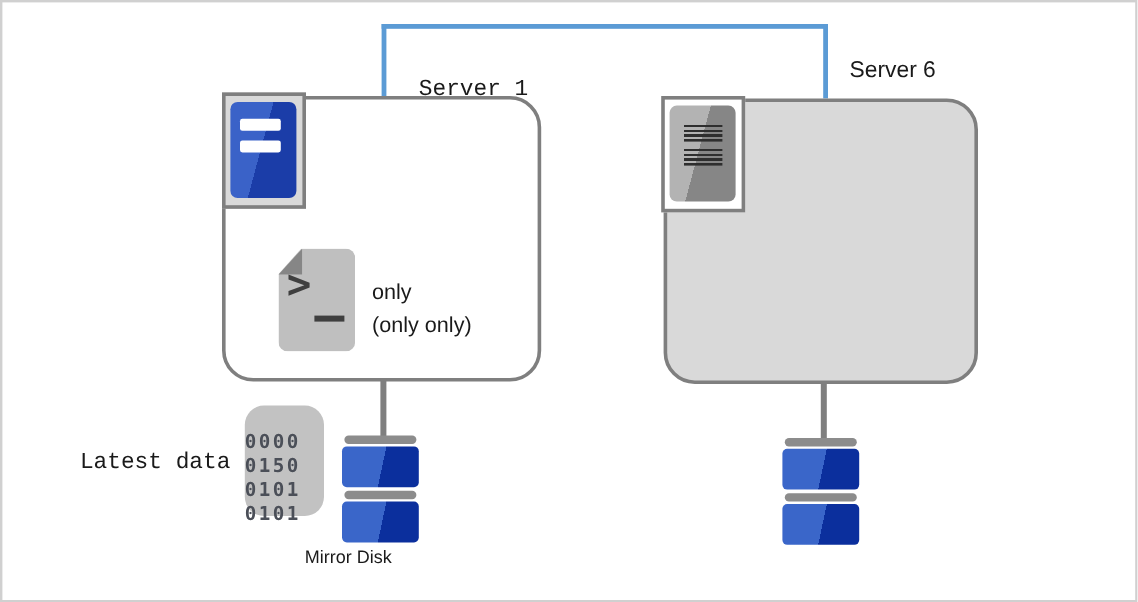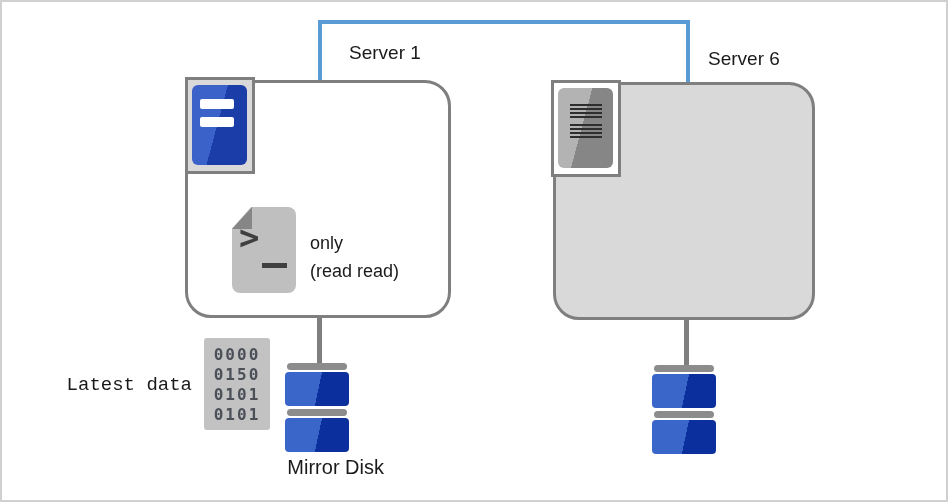--- a/index.html
+++ b/index.html
@@ -8,21 +8,21 @@
     border:2px solid #d0d0d0;background:#ffffff;overflow:hidden;
     font-family:"Liberation Sans",sans-serif;color:#1a1a1a;
   }
   
   .link{position:absolute;background:#5B9BD5;}
   .link-v1{left:316px;top:18px;width:4px;height:60px;}
   .link-h {left:316px;top:18px;width:372px;height:4px;}
   .link-v2{left:684px;top:18px;width:4px;height:62px;}
   
   .server-label{position:absolute;font-size:19px;line-height:22px;}
-  .server1-label{left:347px;top:40px;}
+  .server1-label{left:347px;top:61px;font-family:Liberation Mono, monospace;}
   .server2-label{left:706px;top:46px;}
   
   .server-box{position:absolute;border:3px solid #7f7f7f;border-radius:26px;box-sizing:border-box;}
   .server1-box{left:183px;top:78px;width:266px;height:238px;background:#ffffff;}
   .server2-box{left:551px;top:80px;width:262px;height:238px;background:#d9d9d9;}
   
   .icon-frame{position:absolute;width:70px;height:97px;border:3px solid #7f7f7f;box-sizing:border-box;z-index:3;}
   .frame1{left:183px;top:75px;background:#d9d9d9;}
   .frame2{left:549px;top:78px;background:#ffffff;}
   .tower{position:absolute;left:4px;top:5px;width:55px;height:80px;border-radius:6px;}
@@ -43,33 +43,33 @@
     font-family:"DejaVu Sans Mono",monospace;line-height:34px;}
   .doc-underscore{position:absolute;left:30px;top:56px;width:25px;height:5px;background:#3f3f3f;}
   
   .mount-label{position:absolute;left:308px;top:227px;font-size:18px;line-height:28px;}
   
   .drop{position:absolute;width:5px;background:#7f7f7f;}
   .drop1{left:315px;top:314px;height:48px;}
   .drop2{left:682px;top:316px;height:48px;}
   
   .binary-icon{position:absolute;left:202px;top:336px;width:66px;height:92px;background:#c2c2c2;
-    border-radius:3px;text-align:center;padding-top:7px;box-sizing:border-box;}
+    border-radius:16px;text-align:left;padding-top:20px;box-sizing:border-box;}
   .binary-row{font-family:"DejaVu Sans Mono",monospace;font-weight:bold;font-size:16px;
     line-height:20px;color:#4b4f58;letter-spacing:2px;}
   .latest-data-label{position:absolute;left:58px;top:372px;width:132px;text-align:right;font-size:19px;font-family:Liberation Mono, monospace;}
   
   .disk-group{position:absolute;width:64px;height:92px;}
   .disk1{left:283px;top:361px;} .disk2{left:650px;top:363px;}
   .disk-bar{position:absolute;left:2px;width:60px;height:7px;background:#8c8c8c;border-radius:3.5px;}
   .disk-bar-a{top:0;} .disk-bar-b{top:46px;}
   .disk-rect{position:absolute;left:0;width:64px;height:34px;border-radius:4px;
     background:linear-gradient(102deg,#3A66C9 52%,#0B2F9D 52%);}
   .disk-rect-a{top:9px;} .disk-rect-b{top:55px;}
-  .mirror-disk-label{position:absolute;left:252px;top:454px;width:130px;text-align:right;font-size:20px;}
+  .mirror-disk-label{position:absolute;left:252px;top:454px;width:130px;text-align:left;font-size:15px;}
 </style>
 </head>
 <body>
 
 <div class="canvas">
 
   <div class="link link-v1"></div>
   <div class="link link-h"></div>
   <div class="link link-v2"></div>
 
@@ -85,21 +85,21 @@
   </div>
 
   <div class="doc-icon">
     <div class="doc-body"></div>
     <div class="doc-fold"></div>
     <div class="doc-prompt">&gt;</div>
     <div class="doc-underscore"></div>
   </div>
   <div class="mount-label">
     <div>only</div>
-    <div>(read read)</div>
+    <div>(only only)</div>
   </div>
 
   <div class="server-box server2-box"></div>
   <div class="icon-frame frame2">
     <div class="tower tower-gray">
       <div class="vents vent-a"></div>
       <div class="vents vent-b"></div>
     </div>
   </div>
 

